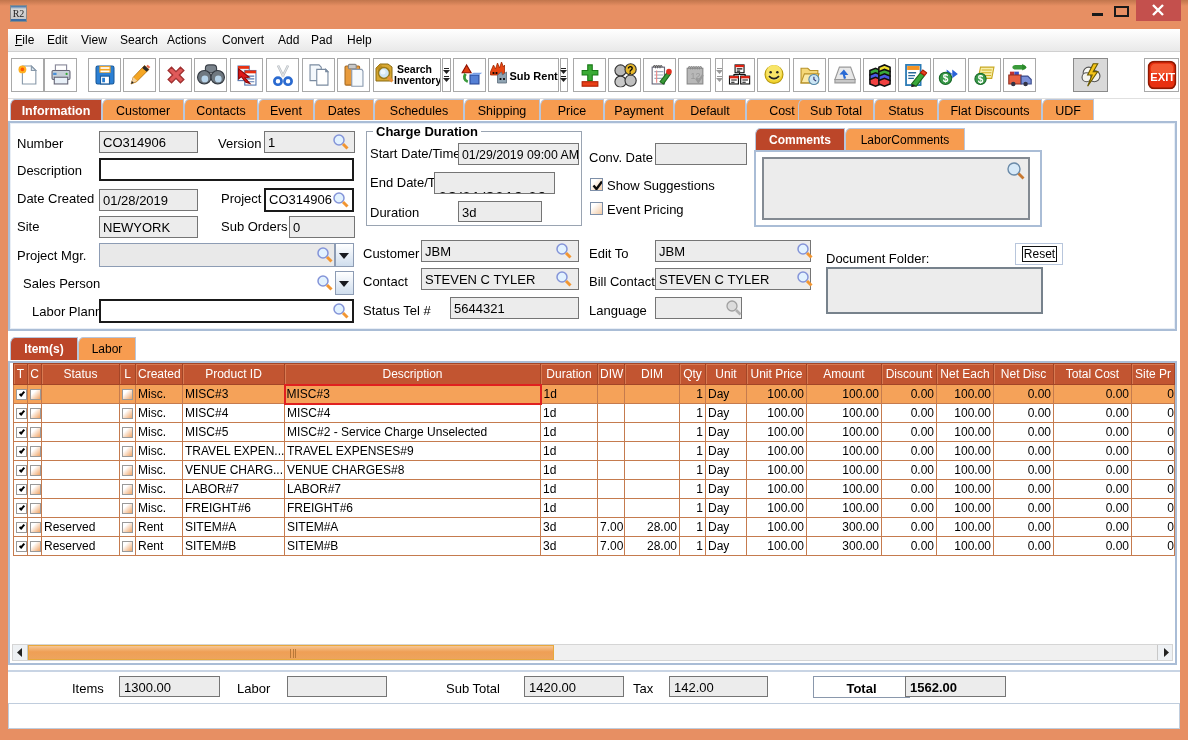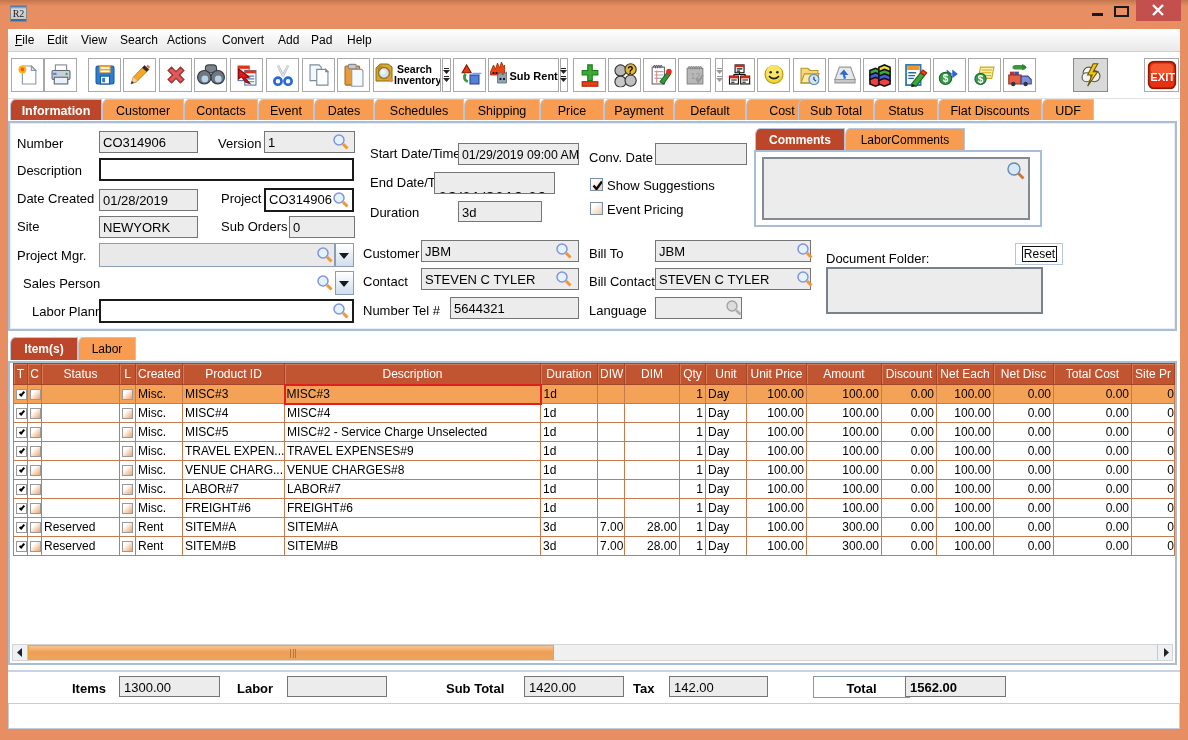--- a/index.html
+++ b/index.html
@@ -35,21 +35,21 @@
 .gridpanel{position:absolute;left:8px;top:361px;width:1169px;height:304px;background:#fff;border:2px solid #aabdd6}
 table.grid{border-collapse:collapse;table-layout:fixed;font-size:12px}
 table.grid td,table.grid th{border:1px solid #c57b4e;overflow:hidden;white-space:nowrap;padding:0 2px;height:19px}
 table.grid th{background:#C25531;color:#fff;font-weight:normal;border:1px solid #a34527;box-shadow:inset 1px 1px 0 #d87a52;height:21px}
 td.num{text-align:right}
 tr.hl td{background:#F5A259}
 .gcb{width:11px;height:11px;border:1px solid #999;background:#fff;display:inline-block;vertical-align:-2px}
 .gcbo{background:linear-gradient(135deg,#ffffff 28%,#f0a466)}
 .hscroll{position:absolute;left:2px;bottom:2px;width:1161px;height:17px;background:#f0f0f0;border:1px solid #d5d5d5}
 .totbar{position:absolute;left:8px;top:670px;width:1172px;height:31px;background:#fff;border-top:2px solid #c8d4e4}
-.totlbl{position:absolute;top:9px;font-weight:bold;font-size:13px}
+.totlbl{position:absolute;top:9px;font-weight:normal;font-size:13px}
 .totfld{position:absolute;top:4px;height:21px;background:#ececec;border:1px solid #757575;font-size:13px;padding:3px 0 0 4px}
 .statusbar{position:absolute;left:8px;top:703px;width:1172px;height:26px;background:#fff;border:1px solid #c0cddd}
 .content{position:absolute;left:8px;top:29px;width:1172px;height:699px;background:#fff}
 .itabs{position:absolute;left:8px;top:337px;width:1172px;height:24px}
 td.cc{text-align:center;padding:0}
 .gcb i{display:block;width:6px;height:3px;border-left:2px solid #000;border-bottom:2px solid #000;transform:rotate(-50deg);margin:2px 0 0 1.5px}
 </style></head>
 <body>
 <div class="content"></div>
 <div class="titlebar">
@@ -397,51 +397,54 @@
       <circle cx="7" cy="7" r="5" fill="#e2f2ff" stroke="#8494d8" stroke-width="1.5"></circle>
       <path d="M11 11l4.5 4.5" stroke="#f29632" stroke-width="3"></path>
     </svg>
 <div class="drop" style="left:325px;top:148px"></div>
 <div class="lbl" style="left:22px;top:181px">Labor Planner</div>
 <div class="fldw" style="left:89px;top:176px;width:255px;height:24px"></div>
 <svg class="mag" style="left:322px;top:179px" width="17" height="17">
       <circle cx="7" cy="7" r="5" fill="#e2f2ff" stroke="#8494d8" stroke-width="1.5"></circle>
       <path d="M11 11l4.5 4.5" stroke="#f29632" stroke-width="3"></path>
     </svg>
+<div class="gbox" style="left:356px;top:8px;width:216px;height:95px">
+      <div class="gtitle">Charge Duration</div>
+    </div>
 <div class="lbl" style="left:360px;top:23px">Start Date/Time</div>
 <div class="fld" style="left:448px;top:20px;width:121px;height:22px;font-size:12.3px;padding-top:4px">01/29/2019 09:00 AM</div>
 <div class="lbl" style="left:360px;top:52px">End Date/Time</div>
 <div class="fld" style="left:424px;top:49px;width:121px;height:22px;font-size:17px;padding-top:16px">02/01/2019 09:00 AM</div>
 <div class="lbl" style="left:360px;top:82px">Duration</div>
 <div class="fld" style="left:448px;top:78px;width:84px;height:21px">3d</div>
 <div class="lbl" style="left:353px;top:123px">Customer</div>
 <div class="fld" style="left:411px;top:117px;width:158px;height:22px">JBM</div>
 <svg class="mag" style="left:545px;top:119px" width="17" height="17">
       <circle cx="7" cy="7" r="5" fill="#e2f2ff" stroke="#8494d8" stroke-width="1.5"></circle>
       <path d="M11 11l4.5 4.5" stroke="#f29632" stroke-width="3"></path>
     </svg>
 <div class="lbl" style="left:353px;top:151px">Contact</div>
 <div class="fld" style="left:411px;top:145px;width:158px;height:22px">STEVEN C TYLER</div>
 <svg class="mag" style="left:545px;top:147px" width="17" height="17">
       <circle cx="7" cy="7" r="5" fill="#e2f2ff" stroke="#8494d8" stroke-width="1.5"></circle>
       <path d="M11 11l4.5 4.5" stroke="#f29632" stroke-width="3"></path>
     </svg>
-<div class="lbl" style="left:353px;top:180px">Number Tel #</div>
+<div class="lbl" style="left:353px;top:180px">Status Tel #</div>
 <div class="fld" style="left:440px;top:174px;width:129px;height:22px">5644321</div>
 <div class="lbl" style="left:579px;top:27px">Conv. Date</div>
 <div class="fld" style="left:645px;top:20px;width:92px;height:22px"></div>
 <div class="cb" style="left:580px;top:55px">
       <svg width="11" height="11" style="position:absolute;left:0;top:0">
         <path d="M2.5 6.5l3 3.5 5.5-7.5" fill="none" stroke="#0a0a0a" stroke-width="2.4"></path>
       </svg>
     </div>
 <div class="lbl" style="left:597px;top:55px">Show Suggestions</div>
 <div class="cb cbo" style="left:580px;top:79px"></div>
 <div class="lbl" style="left:597px;top:79px">Event Pricing</div>
-<div class="lbl" style="left:579px;top:123px">Bill To</div>
+<div class="lbl" style="left:579px;top:123px">Edit To</div>
 <div class="fld" style="left:645px;top:117px;width:156px;height:22px">JBM</div>
 <svg class="mag" style="left:786px;top:119px" width="17" height="17">
       <circle cx="7" cy="7" r="5" fill="#e2f2ff" stroke="#8494d8" stroke-width="1.5"></circle>
       <path d="M11 11l4.5 4.5" stroke="#f29632" stroke-width="3"></path>
     </svg>
 <div class="lbl" style="left:579px;top:151px">Bill Contact</div>
 <div class="fld" style="left:645px;top:145px;width:156px;height:22px">STEVEN C TYLER</div>
 <svg class="mag" style="left:786px;top:147px" width="17" height="17">
       <circle cx="7" cy="7" r="5" fill="#e2f2ff" stroke="#8494d8" stroke-width="1.5"></circle>
       <path d="M11 11l4.5 4.5" stroke="#f29632" stroke-width="3"></path>

